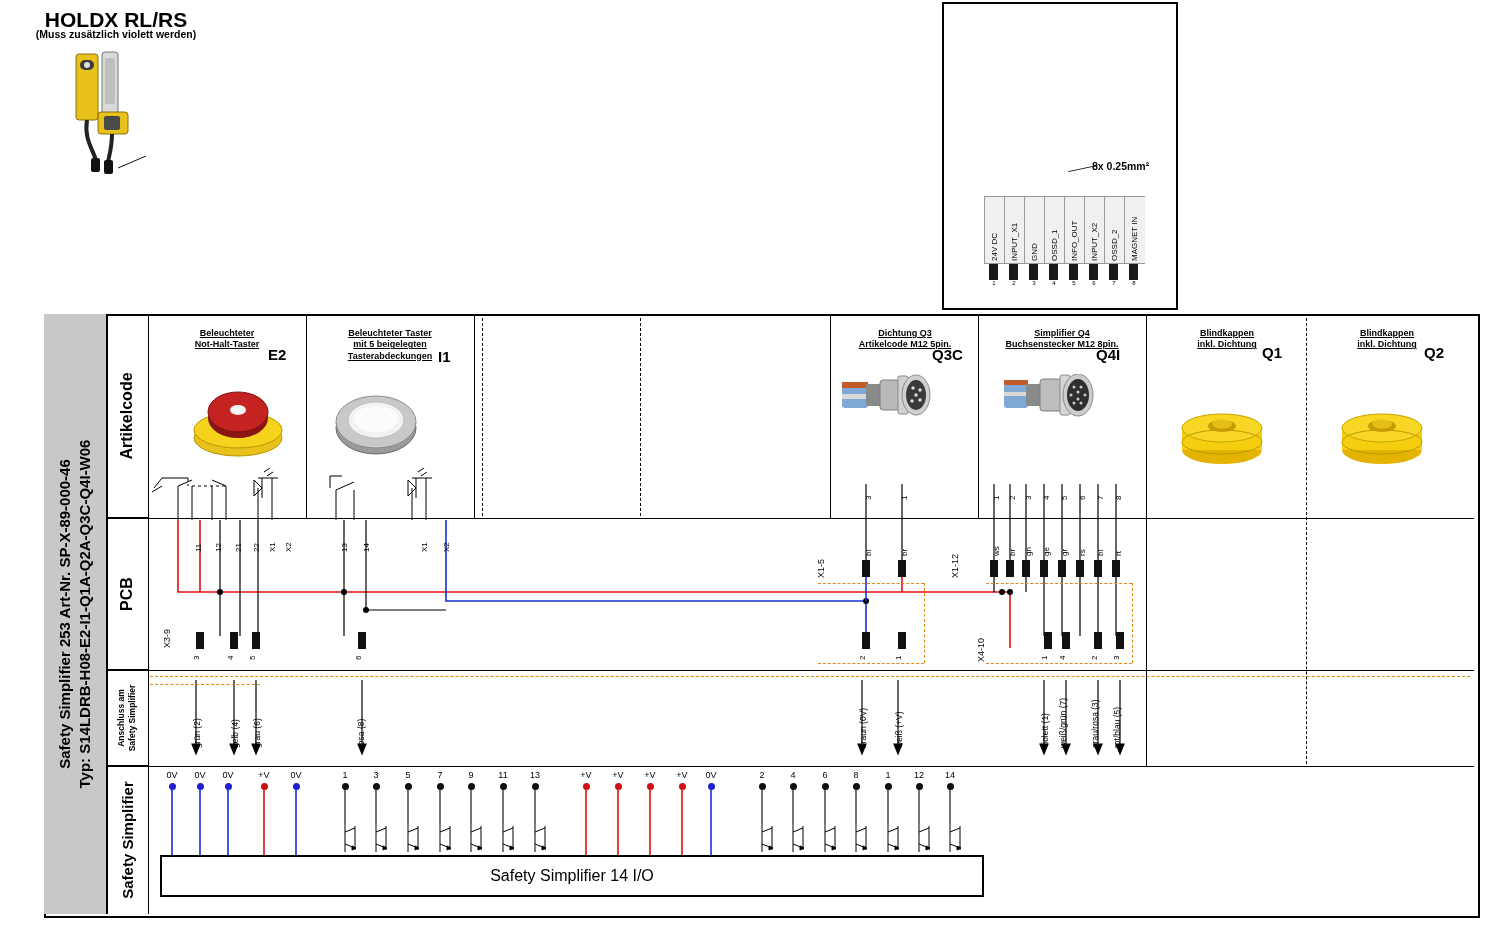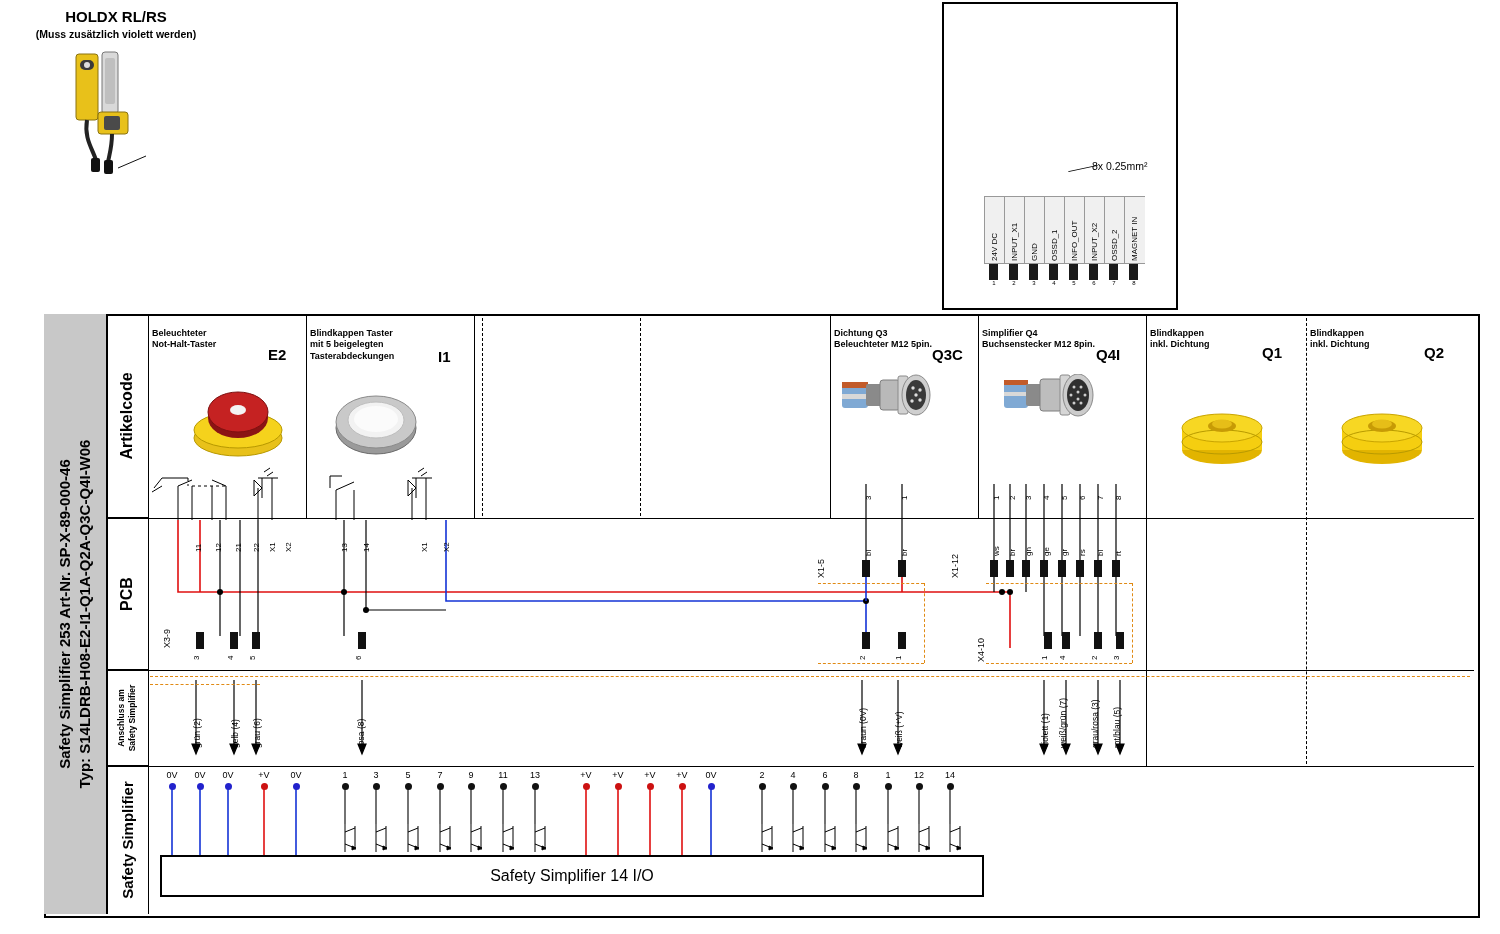--- a/index.html
+++ b/index.html
@@ -1,24 +1,24 @@
 <!DOCTYPE html>
 <html><head>
 <meta charset="utf-8">
 <style>
   html,body{margin:0;padding:0;background:#fff;}
   body{width:1500px;height:934px;position:relative;font-family:"Liberation Sans",sans-serif;color:#000;overflow:hidden;}
   .abs{position:absolute;}
 
   
   #holdx-box{left:942px;top:2px;width:232px;height:304px;border:2px solid #000;background:#fff;}
-  #holdx-title{left:0;top:8px;width:232px;font-size:15px;font-weight:bold;text-align:center;}
+  #holdx-title{left:0;top:8px;width:232px;font-size:21px;font-weight:bold;text-align:center;}
   #holdx-sub{left:0;top:28px;width:232px;font-size:10.5px;font-weight:bold;text-align:center;}
   #holdx-img{left:60px;top:48px;width:110px;height:130px;}
-  #holdx-cable-label{left:1092px;top:160px;font-size:10.5px;font-weight:normal;}
+  #holdx-cable-label{left:1092px;top:160px;font-size:10.5px;font-weight:bold;}
   .holdx-term-area{left:984px;top:196px;width:164px;height:88px;}
   .holdx-col{position:absolute;top:0;width:20px;height:66px;background:#f0f0f0;border-left:1px solid #999;border-top:1px solid #999;border-bottom:1px solid #999;}
   .holdx-col:last-child{border-right:1px solid #999;}
   .holdx-vlabel{position:absolute;left:0;top:0;width:66px;height:20px;transform:rotate(-90deg);transform-origin:0 0;translate:0 66px;font-size:8px;line-height:20px;text-align:left;white-space:nowrap;padding-left:2px;box-sizing:border-box;}
   .holdx-pin{position:absolute;width:9px;height:16px;background:#1a1a1a;top:68px;}
   .holdx-pinnum{position:absolute;top:84px;font-size:6px;width:12px;text-align:center;}
 
   
   #main-frame{left:44px;top:314px;width:1432px;height:600px;border:2px solid #000;background:#fff;}
   #left-band{left:44px;top:314px;width:62px;height:600px;background:#c8c8c8;border-right:2px solid #000;}
@@ -30,21 +30,21 @@
   .rowlabel .vtxt{position:absolute;left:0;top:0;transform-origin:0 0;font-weight:bold;white-space:nowrap;display:flex;align-items:center;justify-content:center;}
 
   
   .hsep{position:absolute;left:106px;width:1368px;height:0;border-top:1px solid #000;}
 
   
   .vsep{position:absolute;width:0;border-left:1px solid #000;}
   .vsep-dash{position:absolute;width:0;border-left:1.4px dashed #000;}
 
   
-  .comp-head{position:absolute;font-size:9px;font-weight:bold;line-height:1.25;}
+  .comp-head{position:absolute;font-size:9px;font-weight:bold;text-align:center;line-height:1.25;text-decoration:underline;}
   .comp-code{position:absolute;font-size:15px;font-weight:bold;}
 
   
   .pin{position:absolute;width:8px;height:17px;background:#111;}
   .vlbl{position:absolute;transform-origin:0 0;font-size:8px;white-space:nowrap;}
 
   
   #ss-bar{position:absolute;left:160px;top:855px;width:820px;height:38px;border:2px solid #000;background:#fff;display:flex;align-items:center;justify-content:center;font-size:16px;}
   .ssdot{position:absolute;width:7px;height:7px;border-radius:50%;}
   .sslbl{position:absolute;font-size:9px;text-align:center;width:22px;}
@@ -168,26 +168,26 @@
 <div class="vsep" style="left:978px;top:316px;height:202px;"></div>
 <div class="vsep" style="left:1146px;top:316px;height:450px;"></div>
 <div class="vsep-dash" style="left:1306px;top:318px;height:446px;"></div>
 
 <div class="comp-head" style="left:152px;top:328px;width:150px;">
   <span>Beleuchteter</span><br><span>Not-Halt-Taster</span>
 </div>
 <div class="comp-code" style="left:268px;top:346px;">E2</div>
 
 <div class="comp-head" style="left:310px;top:328px;width:160px;">
-  <span>Blindkappen Taster</span><br><span>mit 5 beigelegten</span><br><span>Tasterabdeckungen</span>
+  <span>Beleuchteter Taster</span><br><span>mit 5 beigelegten</span><br><span>Tasterabdeckungen</span>
 </div>
 <div class="comp-code" style="left:438px;top:348px;">I1</div>
 
 <div class="comp-head" style="left:834px;top:328px;width:142px;">
-  <span>Dichtung Q3</span><br><span>Beleuchteter M12 5pin.</span>
+  <span>Dichtung Q3</span><br><span>Artikelcode M12 5pin.</span>
 </div>
 <div class="comp-code" style="left:932px;top:346px;">Q3C</div>
 
 <div class="comp-head" style="left:982px;top:328px;width:160px;">
   <span>Simplifier Q4</span><br><span>Buchsenstecker M12 8pin.</span>
 </div>
 <div class="comp-code" style="left:1096px;top:346px;">Q4I</div>
 
 <div class="comp-head" style="left:1150px;top:328px;width:154px;">
   <span>Blindkappen</span><br><span>inkl. Dichtung</span>

